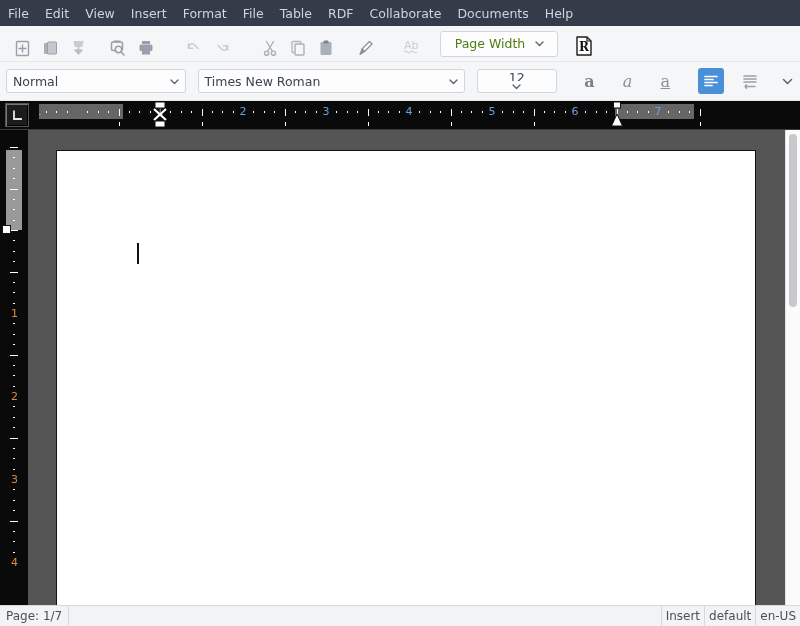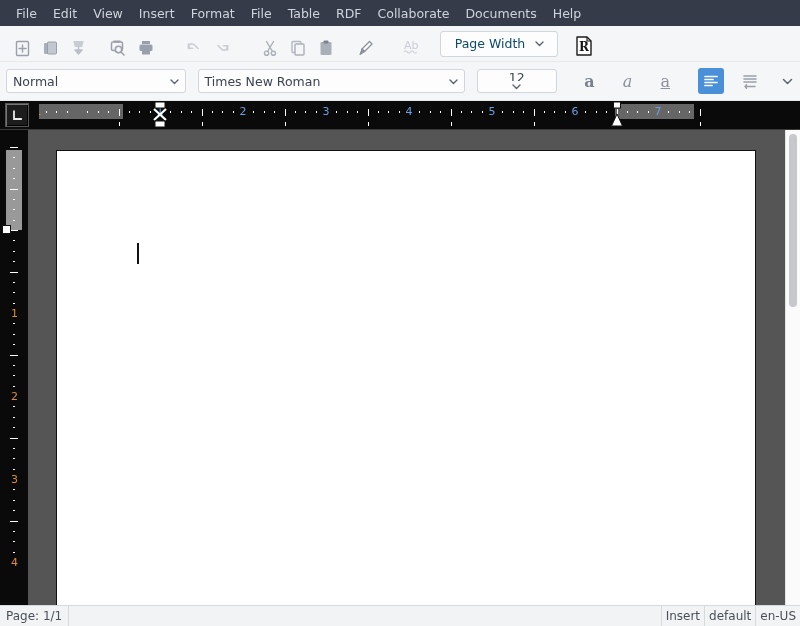--- a/index.html
+++ b/index.html
@@ -26,21 +26,21 @@
   .wbtn .dash{width:9px;height:1.5px;background:#aab0bd;display:block;}
   .wbtn .sq{width:8px;height:8px;border:1.5px solid #aab0bd;display:block;transform:rotate(0deg);position:relative;overflow:hidden;}
   .wbtn .sq:after{content:"";position:absolute;left:-3px;top:-3px;width:10px;height:10px;
     background:linear-gradient(135deg,transparent 45%,#5a6070 45%,#5a6070 55%,transparent 55%);}
   .closebtn{width:17px;height:17px;border-radius:50%;background:#d9534f;display:flex;align-items:center;justify-content:center;cursor:pointer;}
   .closebtn svg{display:block;}
 
   
   .menubar{
     height:26px;background:#353b48;display:flex;align-items:center;
-    padding-left:8px;flex:0 0 26px;
+    flex:0 0 26px;
   }
   .menuitem{
     color:#cfd4de;font-size:12.5px;padding:3px 8px;cursor:default;border-radius:2px;white-space:nowrap;
   }
 
   
   .toolbar{
     background:#f5f6f7;display:flex;align-items:center;
     border-bottom:1px solid #e6e8ea;
   }
@@ -61,21 +61,21 @@
   }
   .combo .val{
     padding:0 6px;color:#3c4450;font-size:12.5px;white-space:nowrap;overflow:hidden;
     flex:1;
   }
   .combo .chev{width:20px;display:flex;align-items:center;justify-content:center;}
   .combo-style{width:180px;gap:16px;}
   .combo-font{width:268px;}
   .combo-size{width:80px;flex-direction:column;}
   .combo-zoom{height:26px;width:118px;justify-content:center;}
-  .combo-zoom .val{flex:0 0 auto;padding-right:4px;color:#0c4a6e;}
+  .combo-zoom .val{flex:0 0 auto;padding-right:4px;color:#4d7c0f;}
 
   .chev svg{display:block;}
 
   .fbtn{
     width:26px;height:26px;display:flex;align-items:center;justify-content:center;
     border-radius:3px;cursor:pointer;color:#8b929e;
   }
   .fbtn.bold{font-weight:bold;font-size:16px;font-family:"DejaVu Serif","Liberation Serif",serif;color:#7b828e;}
   .fbtn.italic{font-style:italic;font-size:16px;font-family:"DejaVu Serif","Liberation Serif",serif;color:#8b929e;}
   .fbtn.under{text-decoration:underline;font-size:16px;font-family:"DejaVu Serif","Liberation Serif",serif;color:#8b929e;}
@@ -492,20 +492,20 @@
         <div class="caret"></div>
       </div>
     </div>
 
     <div class="vscroll">
       <div class="vthumb"></div>
     </div>
   </div>
 
   <div class="statusbar">
-    <div class="st-page">Page: 1/1</div>
+    <div class="st-page">Page: 1/7</div>
     <div class="st-fill"></div>
     <div class="st-cell">Insert</div>
     <div class="st-cell">default</div>
     <div class="st-cell last">en-US</div>
   </div>
 
 </div>
 
 </body></html>

